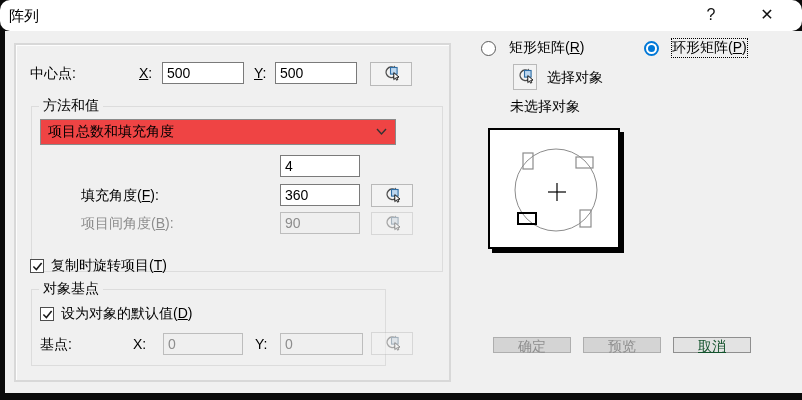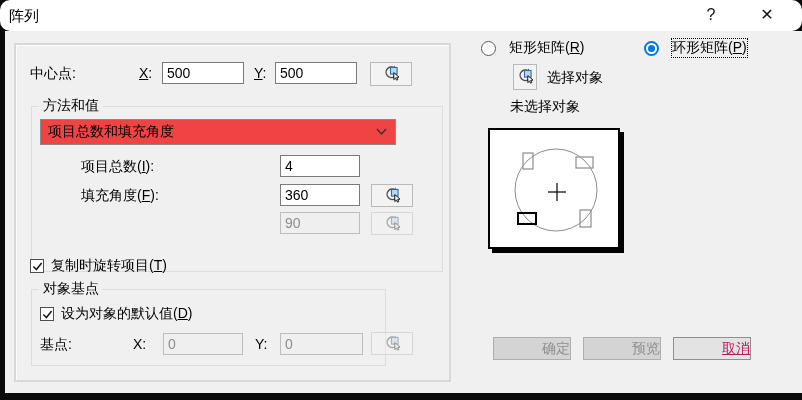--- a/index.html
+++ b/index.html
@@ -54,24 +54,24 @@
   .radio.checked{border:2px solid #0078d7;}
   .radio.checked::after{content:"";position:absolute;left:2px;top:2px;width:7px;height:7px;
     border-radius:50%;background:#0078d7;}
   .focus-rect{outline:1px dotted #000;}
 
   .status{position:absolute;white-space:nowrap;}
 
   .previewbox{position:absolute;left:483px;top:97px;width:132px;height:121px;box-sizing:border-box;
     background:#fff;border:2px solid #000;box-shadow:4px 4px 0 0 #000;}
 
-  .btn{position:absolute;width:78px;height:23px;box-sizing:border-box;font-family:inherit;
-    font-size:14px;padding:0;cursor:default;text-align:right;}
+  .btn{position:absolute;width:78px;height:16px;box-sizing:border-box;font-family:inherit;
+    font-size:14px;padding:0;cursor:default;}
   .btn.disabled{background:#d4d4d4;border:1px solid #aeaeae;color:#8e8e8e;}
-  .btn.normal{background:#e3e3e3;border:1px solid #8f8f8f;color:#be185d;text-decoration:underline;}
+  .btn.normal{background:#e3e3e3;border:1px solid #8f8f8f;color:#14532d;text-decoration:underline;}
 
   u{text-decoration:underline;}
 </style>
 </head>
 <body>
 
 <div class="titlebar">
   <span class="title">阵列</span>
   <button class="tb-btn help">?</button>
   <button class="tb-btn close">✕</button>
@@ -102,36 +102,36 @@
 
       <div class="dropdown">
         <span>项目总数和填充角度</span>
         <span class="chevron">
           <svg width="11" height="8" viewBox="0 0 11 8">
               <polyline points="1,1 5.5,6 10,1" fill="none" stroke="#333" stroke-width="1.4"></polyline>
             </svg>
         </span>
       </div>
 
-      <span class="lbl" style="left:49px;top:51px;">项目总数(<u>I</u>):</span>
       <input class="tbox" style="left: 248px; top: 48px; width: 80px;" value="4">
 
       <span class="lbl" style="left:49px;top:80px;">填充角度(<u>F</u>):</span>
       <input class="tbox" style="left: 248px; top: 77px; width: 80px;" value="360">
       <button class="pick" style="left:339px;top:77px;height:23px;">
         <span>
           <svg width="17" height="17" viewBox="0 0 17 17">
             <path d="M11.5 4 A5.3 5.3 0 1 0 11.5 12.6" fill="none" stroke="#4d4d4d" stroke-width="1.4"></path>
             <path d="M11.5 1.6 L13.2 4.6 L9.8 5.1 Z" fill="#4d4d4d"></path>
             <rect x="7.5" y="3.5" width="6.6" height="6.6" fill="#bcd7f0" stroke="#2e6da4" stroke-width="1.1"></rect>
             <path d="M10.8 8.6 L10.8 15.6 L12.5 14 L13.6 16.2 L14.8 15.5 L13.7 13.4 L16 13.1 Z" fill="#ffffff" stroke="#000" stroke-width="0.9"></path>
           </svg>
         </span>
       </button>
 
+      <span class="lbl dis" style="left:49px;top:108px;">项目间角度(<u>B</u>):</span>
       <input class="tbox" style="left: 248px; top: 105px; width: 80px;" disabled="" value="90">
       <button class="pick dim" style="left:339px;top:105px;height:23px;" disabled="">
         <span>
           <svg width="17" height="17" viewBox="0 0 17 17">
             <path d="M11.5 4 A5.3 5.3 0 1 0 11.5 12.6" fill="none" stroke="#4d4d4d" stroke-width="1.4"></path>
             <path d="M11.5 1.6 L13.2 4.6 L9.8 5.1 Z" fill="#4d4d4d"></path>
             <rect x="7.5" y="3.5" width="6.6" height="6.6" fill="#bcd7f0" stroke="#2e6da4" stroke-width="1.1"></rect>
             <path d="M10.8 8.6 L10.8 15.6 L12.5 14 L13.6 16.2 L14.8 15.5 L13.7 13.4 L16 13.1 Z" fill="#ffffff" stroke="#000" stroke-width="0.9"></path>
           </svg>
         </span>

